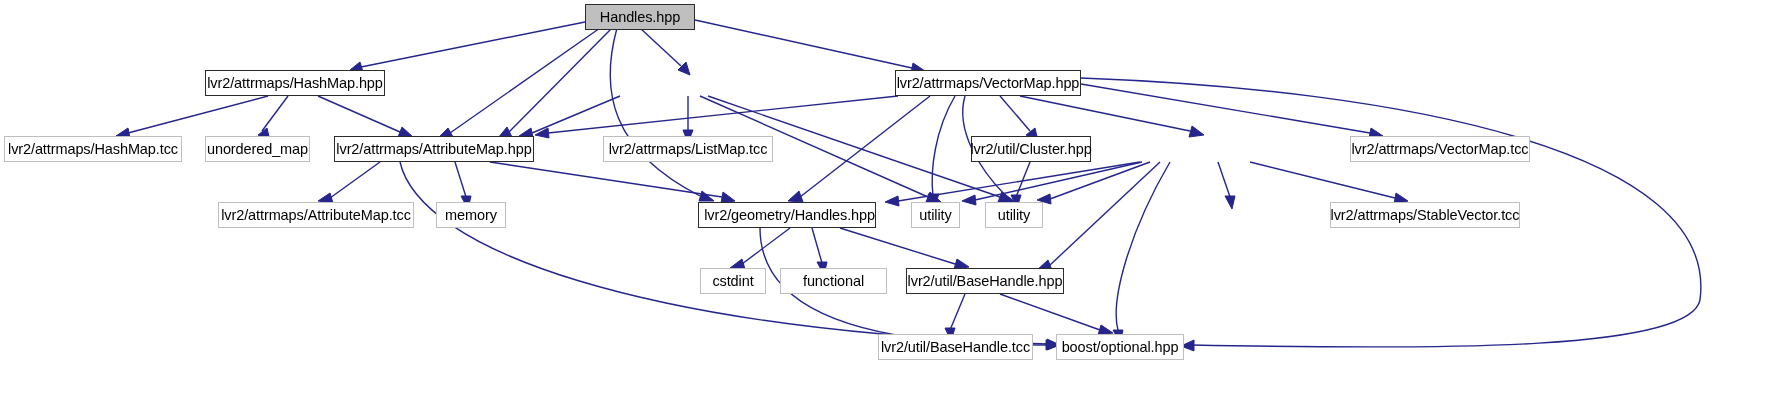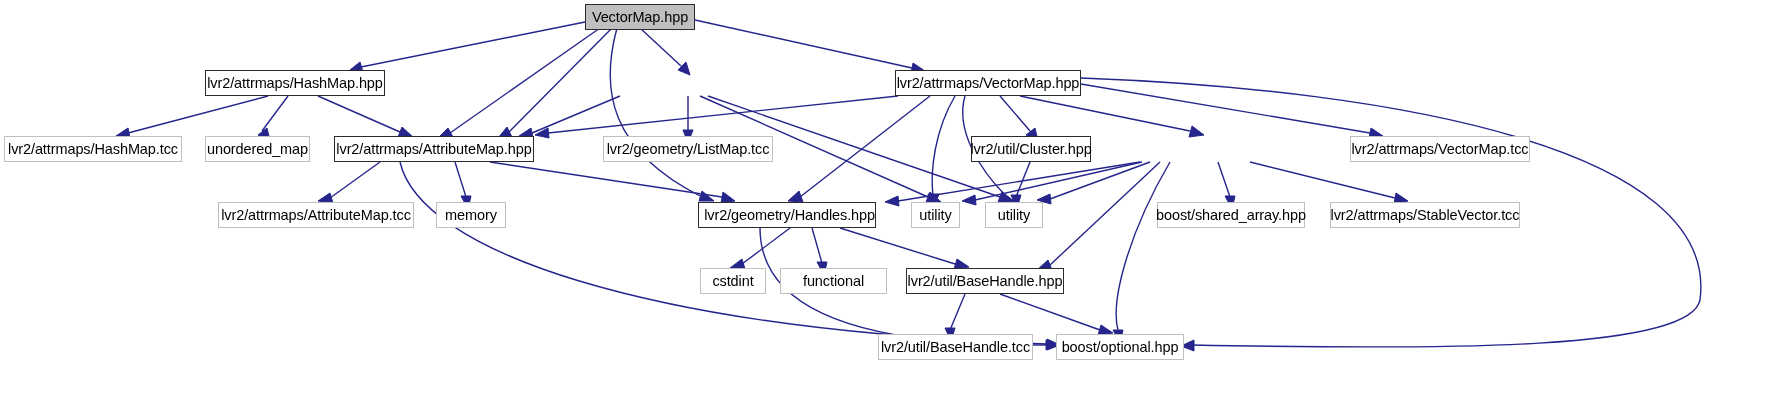--- a/index.html
+++ b/index.html
@@ -180,21 +180,21 @@
     <polygon class="edge-head" points="945,328 951,341 955,328"></polygon>
 
     <path class="edge-path" d="M1000,294 L1100,330"></path>
     <polygon class="edge-head" points="1101,325 1113,333 1098,335"></polygon>
 
     <path class="edge-path" d="M1033,345 L1046,345"></path>
     <polygon class="edge-head" points="1046,340 1058,345 1046,350"></polygon>
   </svg>
 
   <div class="node root" style="left:585px; top:4px; width:110px;">
-    <span class="node-label">VectorMap.hpp</span>
+    <span class="node-label">Handles.hpp</span>
   </div>
 
   <div class="node bold" style="left:205px; top:70px; width:180px;">
     <span class="node-label">lvr2/attrmaps/HashMap.hpp</span>
   </div>
 
 
   <div class="node bold" style="left:895px; top:70px; width:186px;">
     <span class="node-label">lvr2/attrmaps/VectorMap.hpp</span>
   </div>
@@ -205,21 +205,21 @@
 
   <div class="node" style="left:205px; top:136px; width:105px;">
     <span class="node-label">unordered_map</span>
   </div>
 
   <div class="node bold" style="left:334px; top:136px; width:200px;">
     <span class="node-label">lvr2/attrmaps/AttributeMap.hpp</span>
   </div>
 
   <div class="node" style="left:603px; top:136px; width:170px;">
-    <span class="node-label">lvr2/geometry/ListMap.tcc</span>
+    <span class="node-label">lvr2/attrmaps/ListMap.tcc</span>
   </div>
 
   <div class="node bold" style="left:971px; top:136px; width:120px;">
     <span class="node-label">lvr2/util/Cluster.hpp</span>
   </div>
 
 
   <div class="node" style="left:1350px; top:136px; width:180px;">
     <span class="node-label">lvr2/attrmaps/VectorMap.tcc</span>
   </div>
@@ -237,23 +237,20 @@
   </div>
 
   <div class="node" style="left:911px; top:202px; width:49px;">
     <span class="node-label">utility</span>
   </div>
 
   <div class="node" style="left:985px; top:202px; width:58px;">
     <span class="node-label">utility</span>
   </div>
 
-  <div class="node" style="left:1157px; top:202px; width:148px;">
-    <span class="node-label">boost/shared_array.hpp</span>
-  </div>
 
   <div class="node" style="left:1330px; top:202px; width:190px;">
     <span class="node-label">lvr2/attrmaps/StableVector.tcc</span>
   </div>
 
   <div class="node" style="left:700px; top:268px; width:66px;text-align:right;">
     <span class="node-label">cstdint</span>
   </div>
 
   <div class="node" style="left:780px; top:268px; width:107px;">

